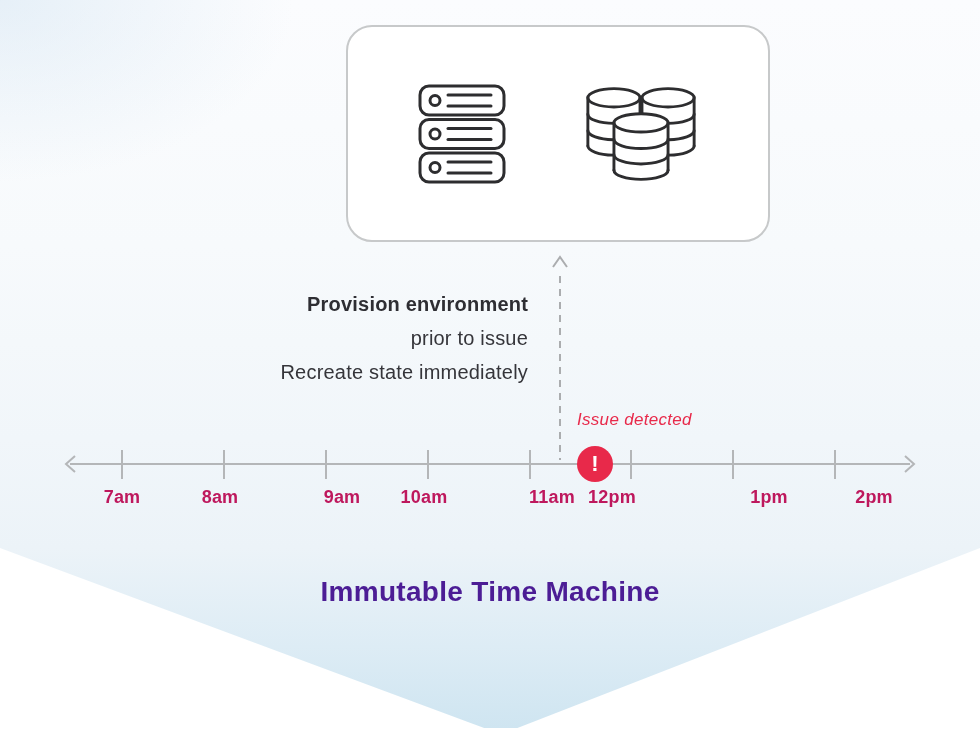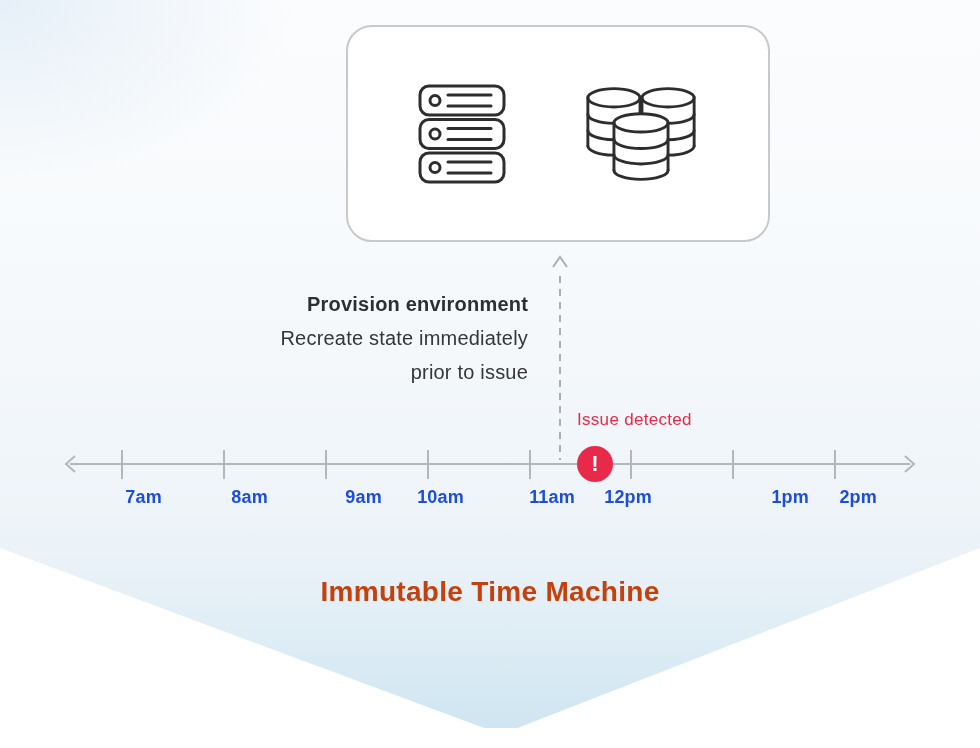--- a/index.html
+++ b/index.html
@@ -46,45 +46,45 @@
   .annotation{
     position:absolute;right:452px;top:287px;z-index:2;
     text-align:right;white-space:nowrap;color:var(--text-dark);
     font-size:20px;line-height:34px;letter-spacing:.2px;
   }
   .annotation .line-bold{font-weight:700;color:#2e2e33;}
 
   
   .issue-label{
     position:absolute;left:577px;top:410px;z-index:3;
-    font-size:17px;color:var(--accent-red);letter-spacing:.3px;
+    font-size:17px;font-style:italic;color:var(--accent-red);letter-spacing:.3px;
   }
 
   
   .timeline{position:absolute;left:0;top:0;width:980px;height:748px;z-index:2;pointer-events:none;}
   .tl-line{position:absolute;left:70px;top:463px;width:840px;height:2px;background:var(--timeline-gray);}
   .tl-arrow{position:absolute;top:454px;}
   .tl-arrow.left{left:63px;}
   .tl-arrow.right{left:903px;}
   .tick{position:absolute;top:450px;width:2px;height:29px;background:var(--timeline-gray);}
   .tick-label{
-    position:absolute;top:487px;width:80px;text-align:right;
-    font-size:18px;font-weight:700;color:#1d4ed8;letter-spacing:.2px;
+    position:absolute;top:487px;width:80px;text-align:center;
+    font-size:18px;font-weight:700;color:#be185d;letter-spacing:.2px;
   }
   .issue-marker{
     position:absolute;left:577px;top:446px;width:36px;height:36px;z-index:4;
     background:var(--accent-red);border-radius:50%;
     display:flex;align-items:center;justify-content:center;
     color:#fff;font-weight:700;font-size:22px;line-height:1;
   }
 
   
   .title{
     position:absolute;left:0;top:576px;width:980px;z-index:3;
-    text-align:center;font-size:28px;font-weight:700;color:#c2410c;letter-spacing:.3px;
+    text-align:center;font-size:28px;font-weight:700;color:#4c1d95;letter-spacing:.3px;
   }
 </style>
 </head>
 <body>
 
 <div class="stage">
 
   <div class="bg-upper"></div>
   <div class="bg-lower"></div>
   <div class="bg-chevron"></div>
@@ -130,22 +130,22 @@
     </svg>
   </div>
 
   <svg class="dashed-arrow" width="18" height="210" viewBox="0 0 18 210" fill="none" stroke="#abadaf" stroke-width="2">
     <polyline points="2,13 9,3 16,13"></polyline>
     <line x1="9" y1="22" x2="9" y2="206" stroke-dasharray="7 6"></line>
   </svg>
 
   <div class="annotation">
     <div class="line-bold">Provision environment</div>
+    <div>prior to issue</div>
     <div>Recreate state immediately</div>
-    <div>prior to issue</div>
   </div>
 
   <div class="issue-label">Issue detected</div>
 
   <div class="timeline">
     <div class="tl-line"></div>
     <svg class="tl-arrow left" width="14" height="20" viewBox="0 0 14 20" fill="none" stroke="#b4b6b8" stroke-width="2">
       <polyline points="12,2 3,10 12,18"></polyline>
     </svg>
     <svg class="tl-arrow right" width="14" height="20" viewBox="0 0 14 20" fill="none" stroke="#b4b6b8" stroke-width="2">
@@ -155,27 +155,27 @@
     <div class="tick" style="left:121px"></div>
     <div class="tick" style="left:223px"></div>
     <div class="tick" style="left:325px"></div>
     <div class="tick" style="left:427px"></div>
     <div class="tick" style="left:529px"></div>
     <div class="tick" style="left:630px"></div>
     <div class="tick" style="left:732px"></div>
     <div class="tick" style="left:834px"></div>
 
     <div class="tick-label" style="left:82px">7am</div>
-    <div class="tick-label" style="left:188px">8am</div>
+    <div class="tick-label" style="left:180px">8am</div>
     <div class="tick-label" style="left:302px">9am</div>
     <div class="tick-label" style="left:384px">10am</div>
-    <div class="tick-label" style="left:495px">11am</div>
+    <div class="tick-label" style="left:512px">11am</div>
     <div class="tick-label" style="left:572px">12pm</div>
     <div class="tick-label" style="left:729px">1pm</div>
-    <div class="tick-label" style="left:797px">2pm</div>
+    <div class="tick-label" style="left:834px">2pm</div>
   </div>
 
   <div class="issue-marker">
     <span>!</span>
   </div>
 
   <div class="title">Immutable Time Machine</div>
 
 </div>
 

